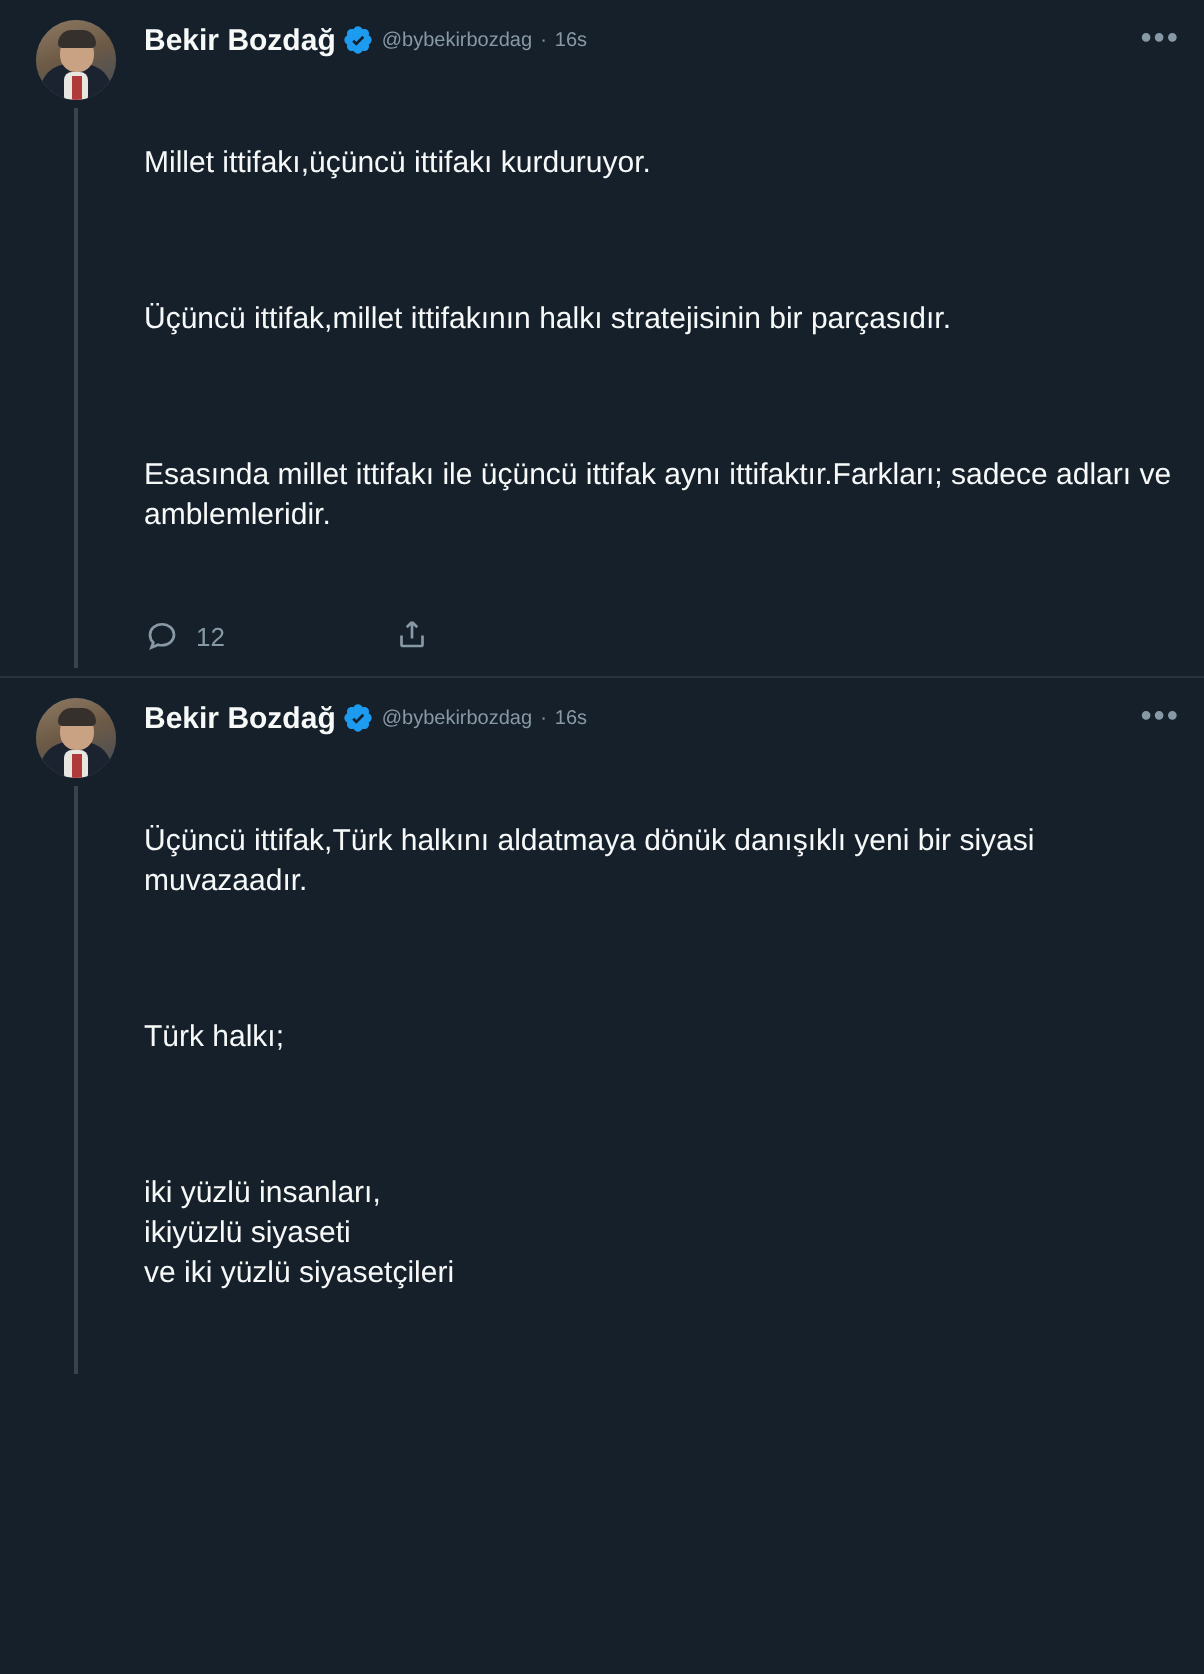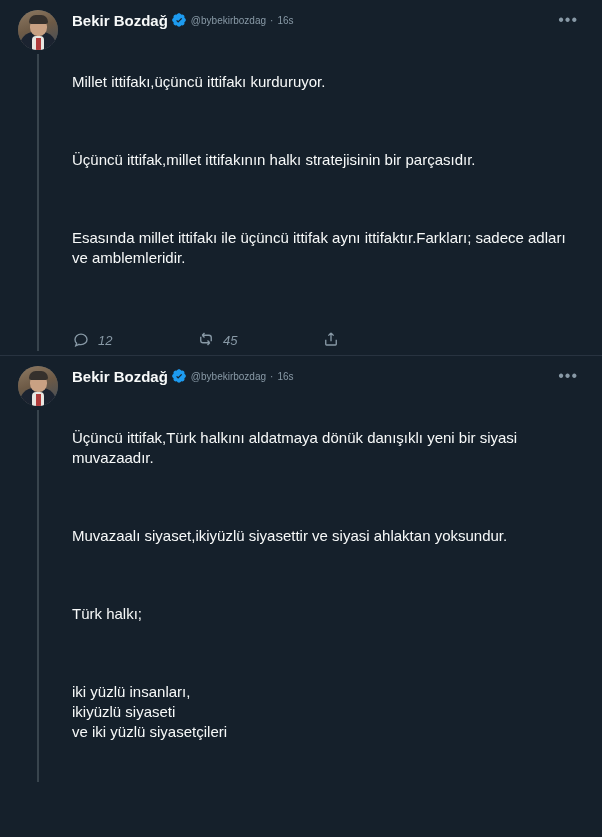--- a/index.html
+++ b/index.html
@@ -14,21 +14,21 @@
     color: #f7f9f9;
     overflow: hidden;
   }
   .feed {
     width: 602px;
     background: #15202b;
   }
   .tweet {
     position: relative;
     display: flex;
-    padding: 10px 20px 4px 14px;
+    padding: 10px 8px 4px 14px;
     box-sizing: border-box;
   }
   .tweet.divider {
     border-top: 1px solid #283340;
   }
   .avatar-col {
     width: 48px;
     flex: 0 0 48px;
     display: flex;
     flex-direction: column;
@@ -142,25 +142,24 @@
     font-size: 15px;
     line-height: 20px;
     color: #f7f9f9;
     white-space: pre-wrap;
     word-wrap: break-word;
   }
   .para { margin: 0 0 18px 0; }
   .para:last-child { margin-bottom: 0; }
   .actions {
     display: flex;
-    align-items: flex-end;
-    margin-top: 17px;
+    align-items: flex-start;
+    margin-top: 0;
     height: 26px;
     max-width: 440px;
-    font-style: italic;
   }
   .action {
     display: flex;
     align-items: center;
     color: #8899a6;
     font-size: 13px;
     cursor: pointer;
     width: 125px;
   }
   .action.share { width: auto; }
@@ -203,26 +202,20 @@
         <p class="para">Üçüncü ittifak,millet ittifakının halkı stratejisinin bir parçasıdır.</p>
         <p class="para">Esasında millet ittifakı ile üçüncü ittifak aynı ittifaktır.Farkları; sadece adları ve amblemleridir.</p>
       </div>
       <div class="actions">
         <div class="action">
           <span><svg width="18" height="18" viewBox="0 0 24 24">
                 <path fill="none" stroke="#8899a6" stroke-width="1.8" d="M20 12.5c0 3.9-3.6 7-8 7-.9 0-1.8-.1-2.6-.4L5 21l1.2-3.3C4.8 16.4 4 14.6 4 12.5c0-3.9 3.6-7 8-7s8 3.1 8 7z"></path>
               </svg></span>
           <span class="cnt">12</span>
         </div>
-        <div class="action">
-          <span><svg width="18" height="18" viewBox="0 0 24 24">
-                <path fill="none" stroke="#8899a6" stroke-width="1.8" d="M7 7h9a3 3 0 0 1 3 3v5M7 7l3-3M7 7l3 3M17 17H8a3 3 0 0 1-3-3V9m12 8l-3 3m3-3l-3-3"></path>
-              </svg></span>
-          <span class="cnt">45</span>
-        </div>
         <div class="action share">
           <span><svg width="18" height="18" viewBox="0 0 24 24">
                 <path fill="none" stroke="#8899a6" stroke-width="1.8" d="M12 15V4m0 0L8.5 7.5M12 4l3.5 3.5M5 13v6a1 1 0 0 0 1 1h12a1 1 0 0 0 1-1v-6"></path>
               </svg></span>
         </div>
       </div>
     </div>
   </div>
 
   <div class="tweet divider">
@@ -246,21 +239,20 @@
               <path fill="#15202b" d="M10.71 16.29l-3-3 1.41-1.41 1.59 1.58 4.59-4.58 1.41 1.41z"></path>
             </svg>
         </span>
         <span class="handle">@bybekirbozdag</span>
         <span class="dot">·</span>
         <span class="time">16s</span>
         <span class="more">•••</span>
       </div>
       <div class="text">
         <p class="para">Üçüncü ittifak,Türk halkını aldatmaya dönük danışıklı yeni bir siyasi muvazaadır.</p>
-        <p class="para">Muvazaalı siyaset,ikiyüzlü siyasettir ve siyasi ahlaktan yoksundur.</p>
         <p class="para">Türk halkı;</p>
         <p class="para">iki yüzlü insanları,
 ikiyüzlü siyaseti
 ve iki yüzlü siyasetçileri</p>
       </div>
 
     </div>
   </div>
 
 </div>

